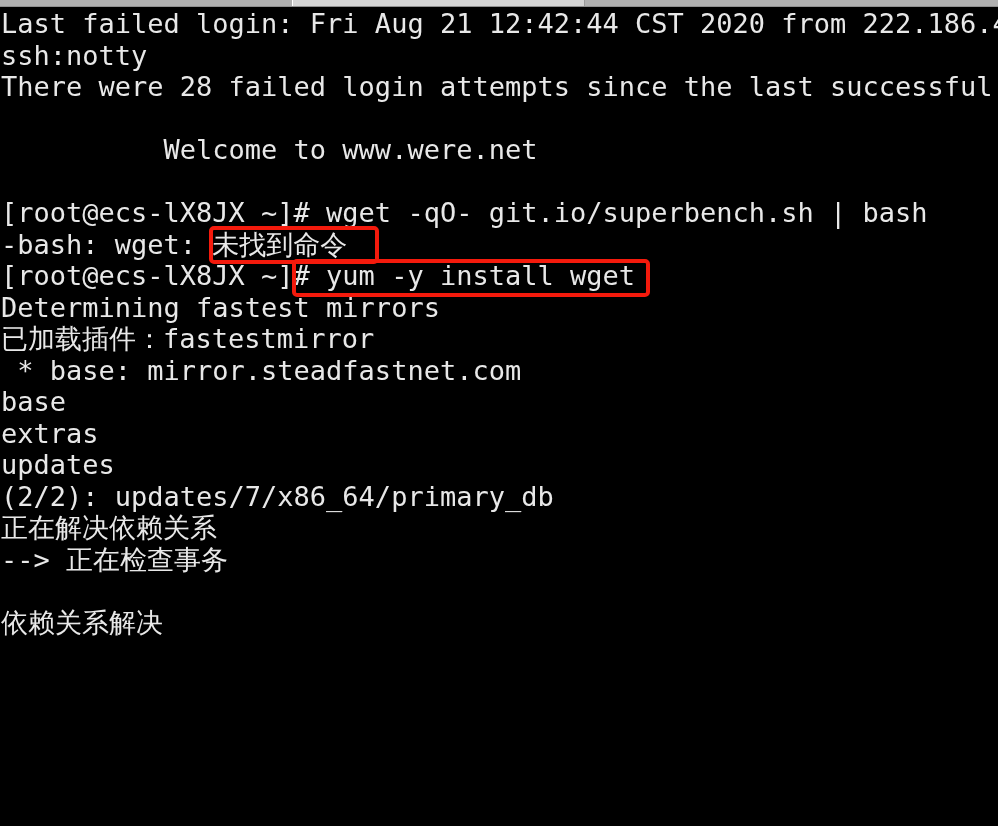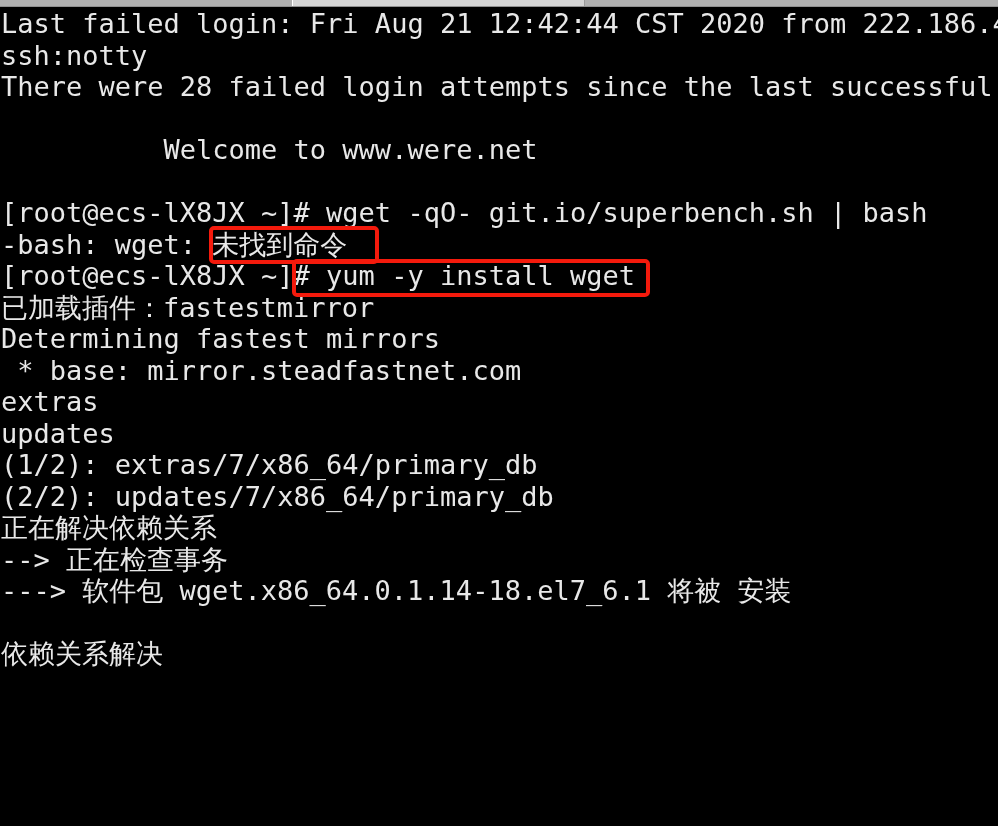--- a/index.html
+++ b/index.html
@@ -112,30 +112,29 @@
 
   <div class="term-line">Last failed login: Fri Aug 21 12:42:44 CST 2020 from 222.186.4</div>
       <div class="term-line">ssh:notty</div>
       <div class="term-line">There were 28 failed login attempts since the last successful</div>
       <div class="term-line blank"></div>
       <div class="term-line">          Welcome to www.were.net</div>
       <div class="term-line blank"></div>
       <div class="term-line">[root@ecs-lX8JX ~]# wget -qO- git.io/superbench.sh | bash</div>
       <div class="term-line">-bash: wget: 未找到命令</div>
       <div class="term-line">[root@ecs-lX8JX ~]# yum -y install wget</div>
+      <div class="term-line">Determining fastest mirrors</div>
       <div class="term-line">已加载插件：fastestmirror</div>
-      <div class="term-line">Determining fastest mirrors</div>
       <div class="term-line"> * base: mirror.steadfastnet.com</div>
+      <div class="term-line">base</div>
       <div class="term-line">extras</div>
       <div class="term-line">updates</div>
-      <div class="term-line">(1/2): extras/7/x86_64/primary_db</div>
       <div class="term-line">(2/2): updates/7/x86_64/primary_db</div>
       <div class="term-line">正在解决依赖关系</div>
       <div class="term-line">--&gt; 正在检查事务</div>
-      <div class="term-line">---&gt; 软件包 wget.x86_64.0.1.14-18.el7_6.1 将被 安装</div>
       <div class="term-line blank"></div>
       <div class="term-line">依赖关系解决</div>
     </div>
 
   <div class="annotation-box" id="annotation-box-not-found" style="left: 209px; top: 226px; width: 170px; height: 38px; border-color: rgb(244, 26, 12);"></div>
   <div class="annotation-box" id="annotation-box-yum-command" style="left: 292px; top: 259px; width: 358px; height: 38px; border-color: rgb(244, 26, 12);"></div>
 
 </div>
 
 </body></html>

